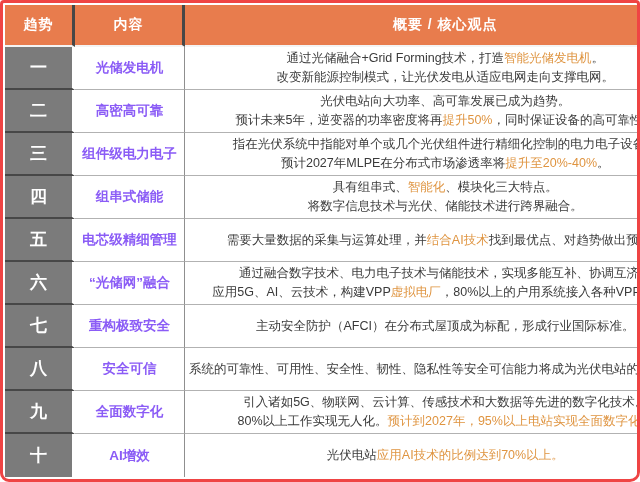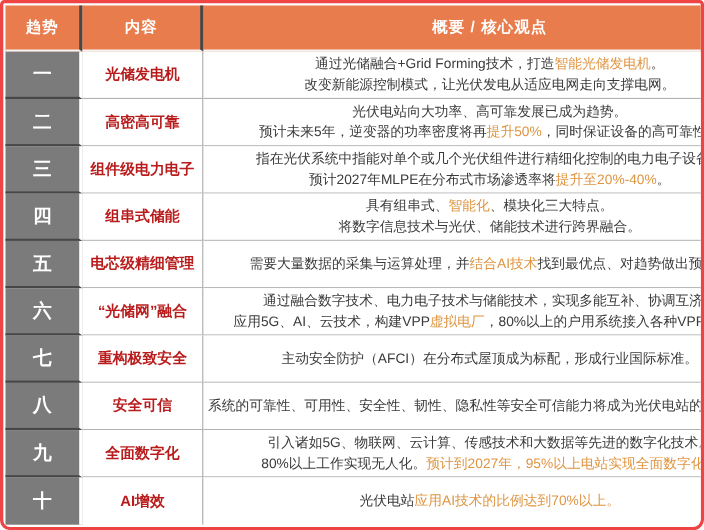--- a/index.html
+++ b/index.html
@@ -27,21 +27,21 @@
   .head{
     background:var(--header-bg);color:#fff;font-weight:bold;
     font-size:14px;letter-spacing:1px;border-bottom:2px solid #f4f4f4;
   }
   .h-trend,.h-content{border-right:3px solid #474747;}
   .num{
     background:var(--trend-bg);color:#fff;font-weight:bold;font-size:17px;
     border-right:3px solid #ffffff;border-bottom:2px solid #474747;
   }
   .name{
-    background:#fff;color:#b91c1c;font-weight:bold;font-size:13.5px;
+    background:#fff;color:#8b5cf6;font-weight:bold;font-size:13.5px;
     border-right:1.5px solid #8f8f8f;border-bottom:1.5px solid #b2b2b2;
     white-space:nowrap;
   }
   .summary{
     background:#fff;color:var(--body-text);font-size:12.5px;line-height:1.52;
     flex-direction:column;border-bottom:1.5px solid #b2b2b2;padding:2px 4px;
   }
   .last{border-bottom:none !important;}
   .line{white-space:nowrap;}
   .hl{color:var(--highlight);margin-top:16px;}

